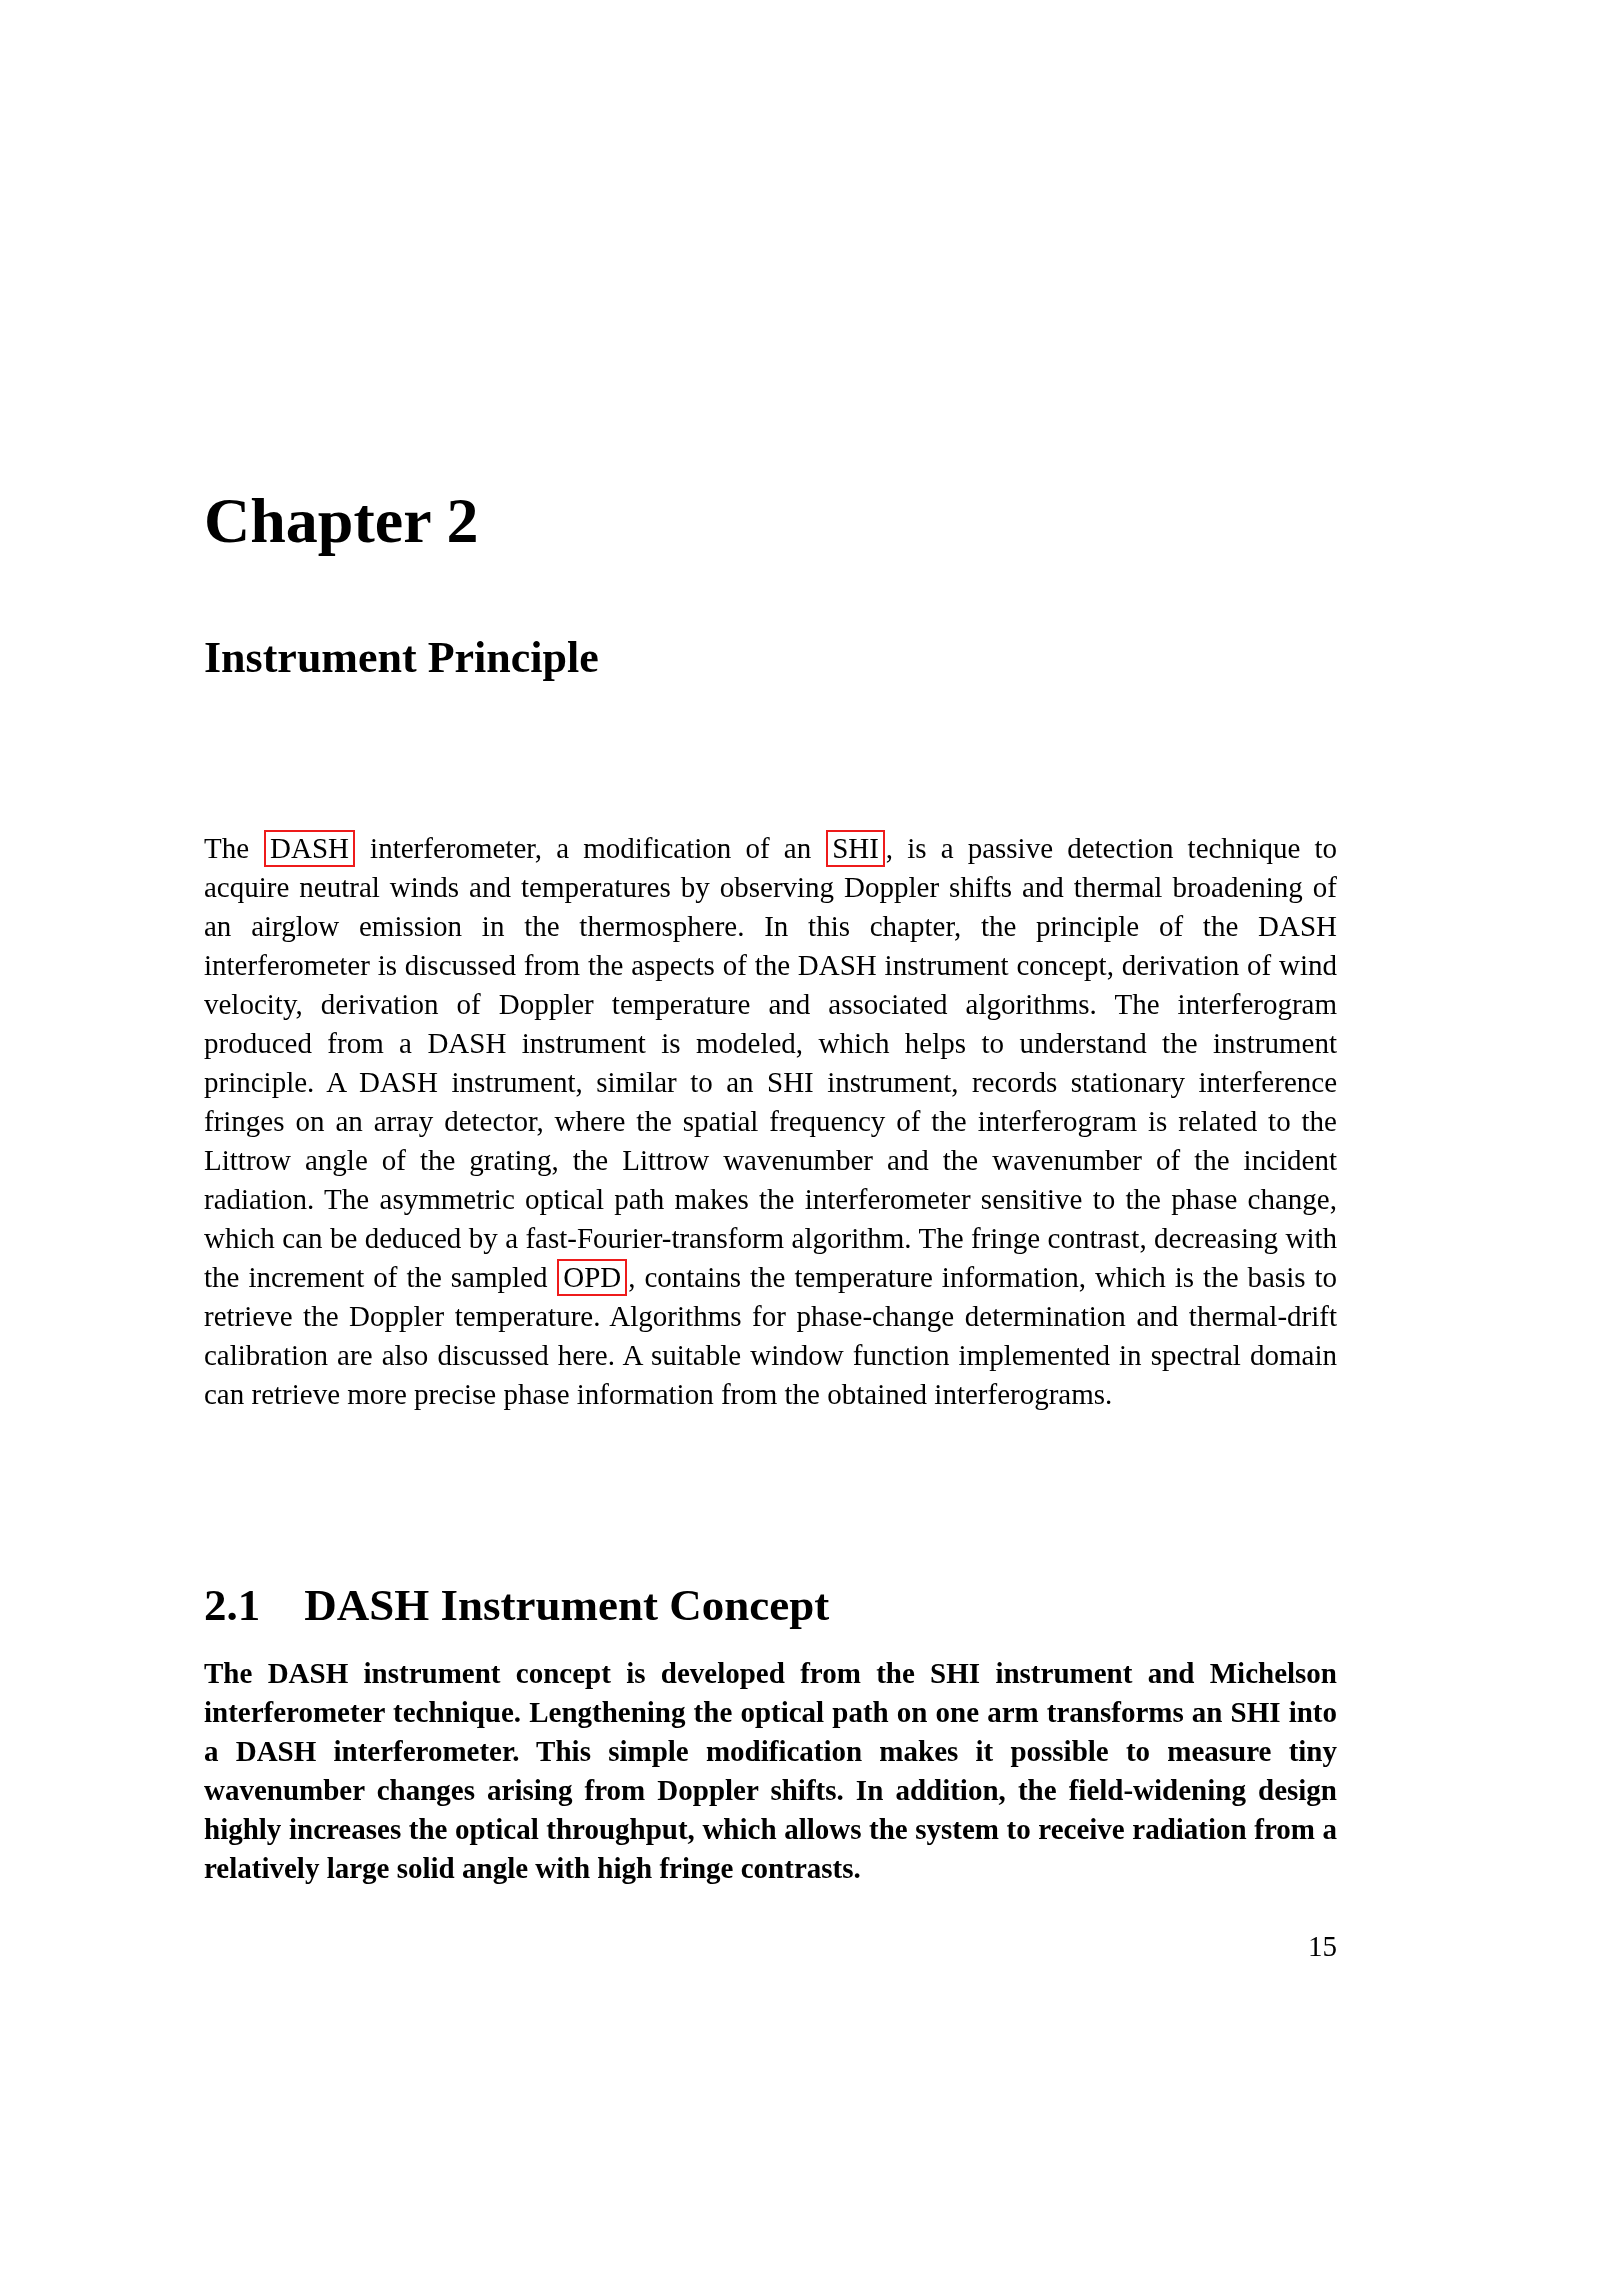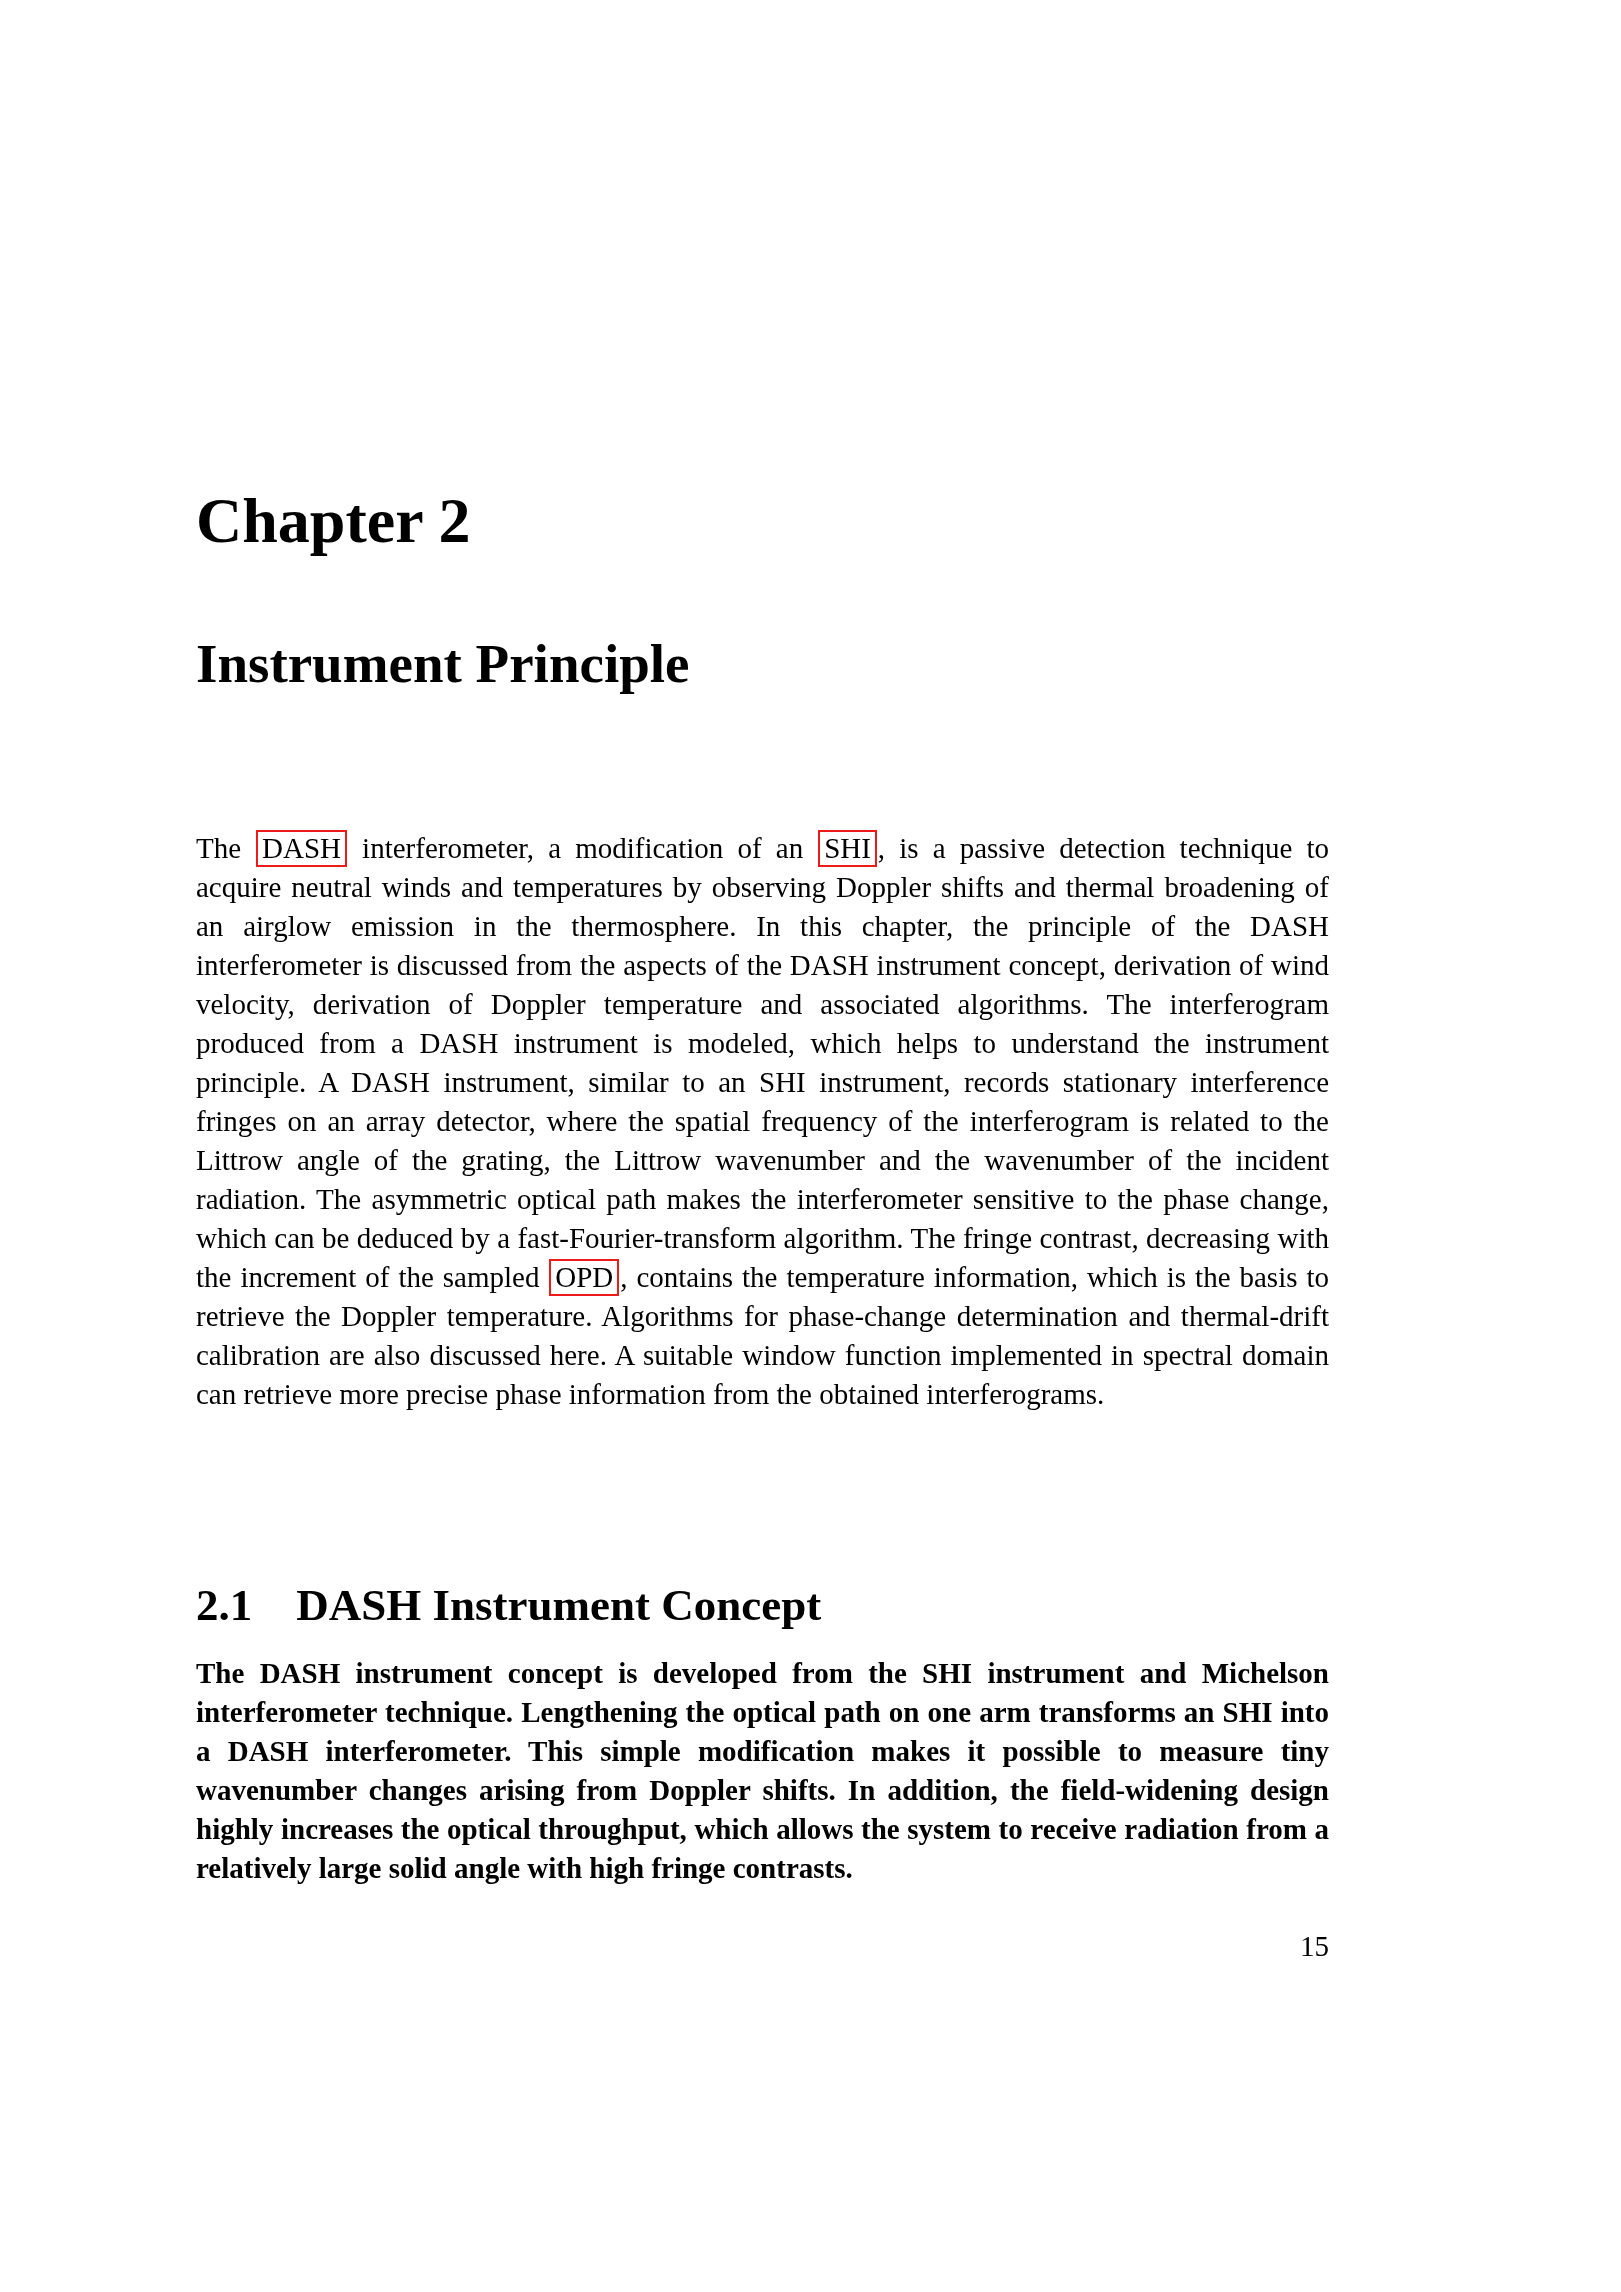--- a/index.html
+++ b/index.html
@@ -10,33 +10,33 @@
   body {
     position: relative;
     width: 1621px;
     height: 2293px;
     font-family: "Liberation Serif", serif;
     color: #000000;
     overflow: hidden;
   }
   .abs {
     position: absolute;
-    left: 196px;
+    left: 204px;
     width: 1133px;
   }
   .chapter-number {
     top: 487px;
     font-size: 64px;
     font-weight: bold;
     line-height: 1.05;
     letter-spacing: 0px;
   }
   .chapter-title {
     top: 635px;
-    font-size: 55px;
+    font-size: 44px;
     font-weight: bold;
     line-height: 1.05;
   }
   .body-par {
     font-size: 29px;
     line-height: 39px;
     text-align: justify;
     text-justify: inter-word;
   }
   #intro-paragraph {

